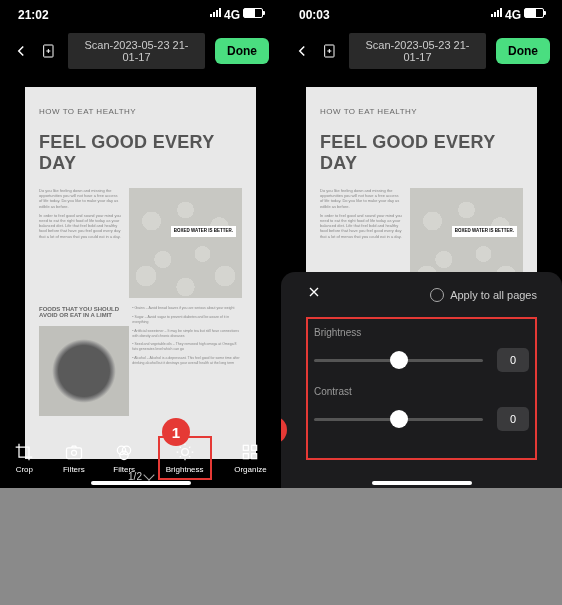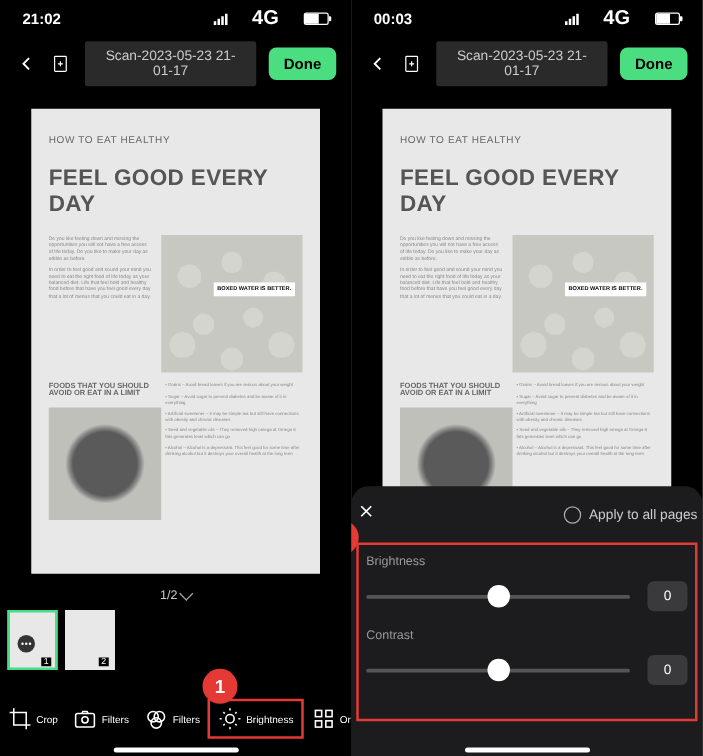--- a/index.html
+++ b/index.html
@@ -1,19 +1,19 @@
 <!DOCTYPE html>
 <html><head>
 <meta charset="utf-8">
 <style>
 *{margin:0;padding:0;box-sizing:border-box}
 body{background:#8a8a8a;font-family:-apple-system,BlinkMacSystemFont,sans-serif;display:flex;width:562px;height:605px}
-.phone{width:281px;height:605px;background:#000;position:relative;overflow:hidden}
+.phone{width:281px;height:488px;background:#000;position:relative;overflow:hidden}
 .status-bar{height:20px;display:flex;justify-content:space-between;align-items:center;padding:0 18px;color:#fff;font-size:12px;font-weight:600;margin-top:5px}
-.status-right{display:flex;align-items:center;gap:20px;font-size:16px}
+.status-right{display:flex;align-items:flex-start;gap:3px;font-size:12px}
 .signal{display:inline-flex;gap:1px;align-items:flex-end}
 .signal span{width:2px;background:#fff}
 .signal span:nth-child(1){height:3px}
 .signal span:nth-child(2){height:5px}
 .signal span:nth-child(3){height:7px}
 .signal span:nth-child(4){height:9px}
 .battery{width:20px;height:10px;border:1px solid #fff;border-radius:2px;position:relative}
 .battery::after{content:"";position:absolute;right:-3px;top:2px;width:2px;height:4px;background:#fff;border-radius:0 1px 1px 0}
 .battery-fill{width:60%;height:100%;background:#fff}
 .top-bar{height:36px;display:flex;align-items:center;padding:0 12px;gap:10px;margin-top:8px}
@@ -37,28 +37,28 @@
 .doc-list p{margin-bottom:4px}
 .p2 .doc{height:310px}
 .page-ind{text-align:center;color:#ccc;font-size:10px;margin-top:4px;display:flex;justify-content:center;align-items:center;gap:3px}
 .thumbs{display:flex;gap:6px;padding:0 6px;margin-top:6px}
 .thumb{width:40px;height:48px;background:#e8e8e8;border:2px solid transparent;position:relative;font-size:3px;padding:2px;color:#888}
 .thumb.active{border-color:#4ade80}
 .thumb-dots{position:absolute;left:6px;top:18px;width:14px;height:14px;background:#333;border-radius:50%;display:flex;align-items:center;justify-content:center;gap:1px}
 .thumb-dots span{width:2px;height:2px;background:#fff;border-radius:50%}
 .thumb-num{position:absolute;bottom:1px;right:3px;background:#000;color:#fff;font-size:7px;padding:0 2px}
 .toolbar{position:absolute;bottom:0;left:0;right:0;height:56px;display:flex;justify-content:space-around;align-items:center;padding-bottom:4px}
-.tool{display:flex;flex-direction:row;align-items:center;gap:3px;color:#fff;font-size:8px;cursor:pointer;padding:4px 6px}
+.tool{display:flex;flex-direction:column;align-items:center;gap:3px;color:#fff;font-size:8px;cursor:pointer;padding:4px 6px}
 .tool svg{width:20px;height:20px}
 .tool.highlighted{border:2px solid #e53935}
 .home-ind{position:absolute;bottom:3px;left:50%;transform:translateX(-50%);width:100px;height:4px;background:#fff;border-radius:2px}
 .marker{position:absolute;width:28px;height:28px;background:#e53935;border-radius:50%;color:#fff;font-weight:700;font-size:15px;display:flex;align-items:center;justify-content:center;z-index:20}
 .m1{bottom:42px;left:162px}
 .m2{top:416px;left:-22px}
-.panel{position:absolute;bottom:0;left:0;right:0;background:#1c1c1e;border-radius:14px 14px 0 0;padding:12px 4px 28px}
+.panel{position:absolute;bottom:0;left:0;right:0;background:#1c1c1e;border-radius:14px 14px 0 0;padding:12px 25px 28px}
 .panel-head{display:flex;justify-content:space-between;align-items:center;margin-bottom:12px}
 .close-x{color:#fff;font-size:18px;cursor:pointer;width:20px}
 .apply{display:flex;align-items:center;gap:6px;color:#ccc;font-size:11px}
 .apply-circle{width:14px;height:14px;border:1.5px solid #aaa;border-radius:50%}
 .sliders{border:2px solid #e53935;padding:8px 6px 14px}
 .slider-group{margin-bottom:14px}
 .slider-label{color:#999;font-size:10px;margin-bottom:10px}
 .slider-row{display:flex;align-items:center;gap:14px}
 .slider-track{flex:1;height:3px;background:#555;border-radius:2px;position:relative}
 .slider-thumb{position:absolute;top:50%;left:50%;transform:translate(-50%,-50%);width:18px;height:18px;background:#fff;border-radius:50%}

